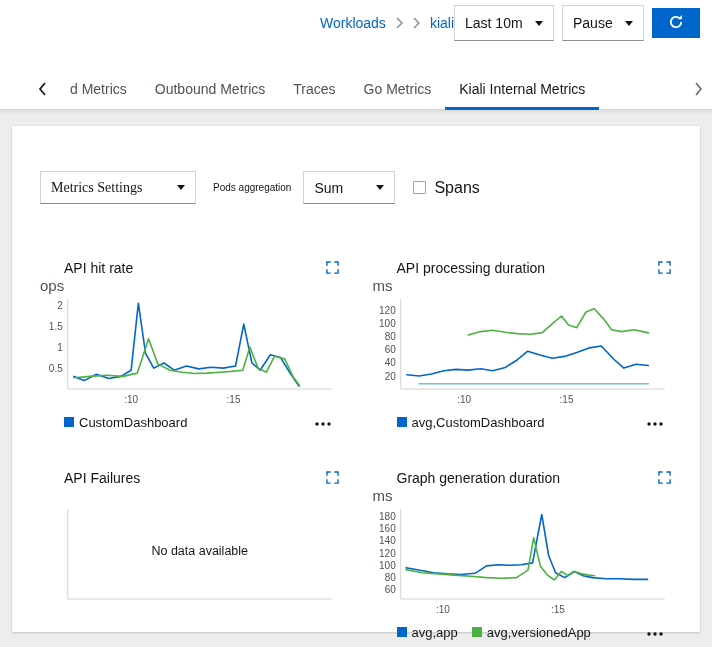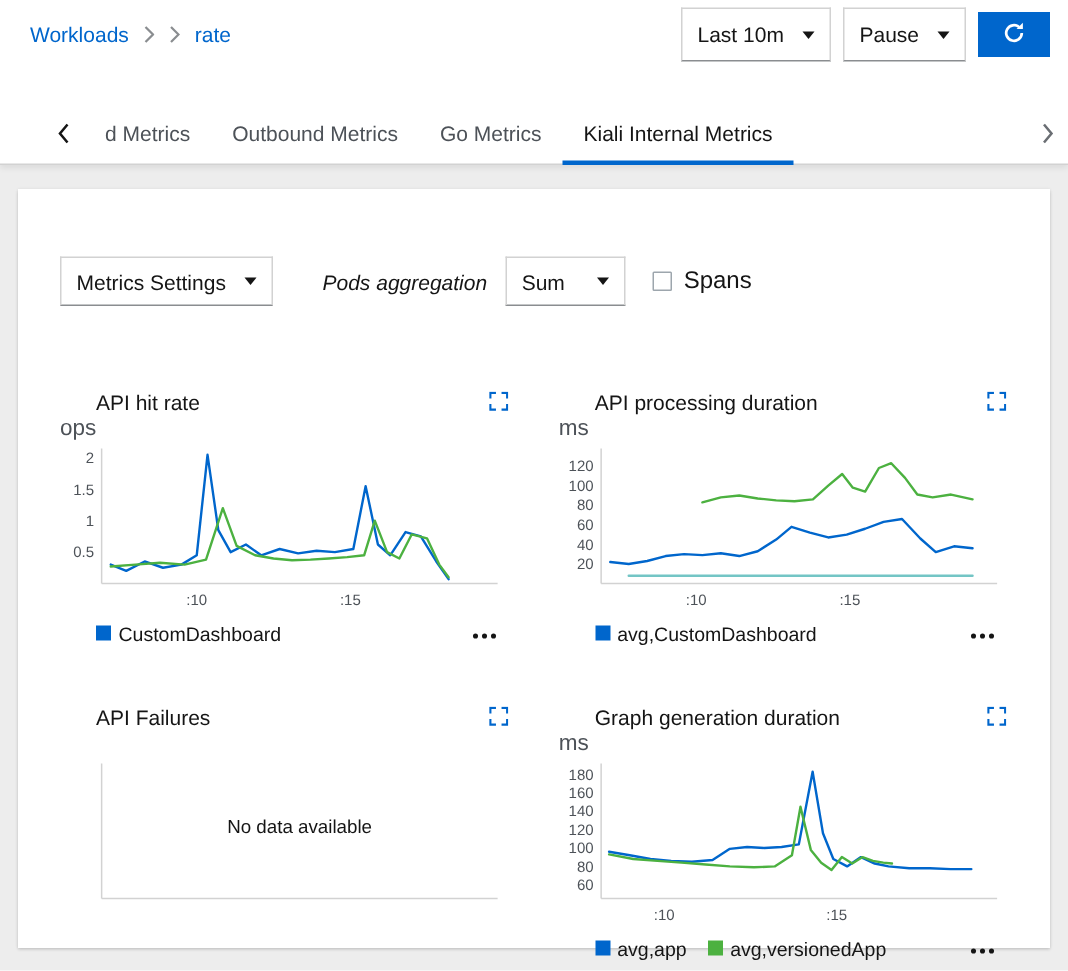--- a/index.html
+++ b/index.html
@@ -4,21 +4,21 @@
 <style>
   * { box-sizing: border-box; }
   html,body { margin:0; padding:0; }
   body {
     width:712px; height:647px; overflow:hidden;
     font-family:"Liberation Sans", "DejaVu Sans", sans-serif;
     background:#ededed; color:#151515;
   }
   
   .header { background:#fff; border-bottom:1px solid #d2d2d2; box-shadow:0 2px 4px rgba(0,0,0,.08); height:110px; }
-  .toolbar-row { display:flex; align-items:center; justify-content:space-between; height:46px; padding:0 12px 0 20px; }
+  .toolbar-row { display:flex; align-items:center; justify-content:flex-end; height:46px; padding:0 12px 0 20px; }
   .breadcrumb { display:flex; align-items:center; gap:10px; font-size:14px; }
   .crumb { color:var(--accent,#0066cc); cursor:pointer; white-space:nowrap; }
   .crumb-sep { display:flex; align-items:center; }
   .toolbar-right { display:flex; align-items:center; gap:8px; }
   .pf-select {
     height:36px; background:#fff; border:1px solid #d2d2d2; border-bottom-color:#8a8d90;
     display:flex; align-items:center; justify-content:space-between; gap:10px;
     padding:0 10px; font-size:14px; cursor:pointer;
   }
   .w-duration { width:100px; } .w-pause { width:82px; }
@@ -28,23 +28,23 @@
   .tabs-row { display:flex; align-items:flex-end; height:64px;margin-left:28px; }
   .scroll-btn { width:28px; height:40px; background:none; border:none; display:flex; align-items:center; justify-content:center; cursor:pointer; padding:0; }
   .tabs { display:flex; flex:1; overflow:hidden; height:40px; }
   .tab { padding:0 14px; display:flex; align-items:center; height:40px; font-size:14px; color:#4d5258; border-bottom:3px solid transparent; cursor:pointer; white-space:nowrap; }
   .tab.active { color:#151515; border-bottom-color:var(--accent,#0066cc); }
   
   .content { padding:16px 12px; }
   .card { background:#fff; height:506px; box-shadow:0 1px 2px rgba(3,3,3,.15), 0 0 2px rgba(3,3,3,.08); }
   .controls-row { display:flex; align-items:center; padding:45px 28px 0; }
   .pf-select.form { height:33px; }
-  .w-settings { width:142px; }
-  .w-sum { width:80px; margin-left:12px; }
-  .ctl-label { margin-left:33px; font-size:14px;font-style:italic; }
+  .w-settings { width:156px;font-family:Liberation Serif, serif; }
+  .w-sum { width:92px; margin-left:12px; }
+  .ctl-label { margin-left:17px; font-size:10px; }
   .spans-group { display:flex; align-items:center; gap:8px; margin-left:18px; }
   .checkbox { width:13px; height:13px; background:#fff; border:1px solid #9da6ad; border-radius:1px; display:inline-block; cursor:pointer; }
   
   .charts-grid { display:grid; grid-template-columns:1fr 1fr; column-gap:24px; row-gap:4px; padding:0 28px; margin-top:54px;gap:33px; }
   .chart-panel {}
   .chart-head { display:flex; justify-content:space-between; align-items:center; height:20px; }
   .chart-title { margin-left:24px; font-size:14px; color:#151515; }
   .expand-btn { background:none; border:none; padding:0 1px; cursor:pointer; height:14px; color:var(--accent,#0066cc); }
   .chart-unit { height:15px; font-size:15px; color:#4d5258; line-height:15px; }
   svg.chart-svg { display:block; width:100%; height:116px; }
@@ -66,21 +66,21 @@
       <span class="crumb-sep">
         <svg width="7" height="12" viewBox="0 0 7 12">
             <path d="M1 1l5 5-5 5" stroke="#8a8d90" stroke-width="1.5" fill="none"></path>
           </svg>
       </span>
       <span class="crumb-sep">
         <svg width="7" height="12" viewBox="0 0 7 12">
             <path d="M1 1l5 5-5 5" stroke="#8a8d90" stroke-width="1.5" fill="none"></path>
           </svg>
       </span>
-      <span class="crumb">rate</span>
+      <span class="crumb">kiali</span>
     </nav>
     <div class="toolbar-right">
       <div class="pf-select w-duration">
         <span>Last 10m</span>
         <span class="caret"></span>
       </div>
       <div class="pf-select w-pause">
         <span>Pause</span>
         <span class="caret"></span>
       </div>
@@ -98,20 +98,21 @@
     <button class="scroll-btn">
       <span>
         <svg width="9" height="14" viewBox="0 0 9 14">
             <path d="M7 1L2 7l5 6" stroke="#151515" stroke-width="1.7" fill="none"></path>
           </svg>
       </span>
     </button>
     <div class="tabs">
       <div class="tab">d Metrics</div>
       <div class="tab">Outbound Metrics</div>
+      <div class="tab">Traces</div>
       <div class="tab">Go Metrics</div>
       <div class="tab active">Kiali Internal Metrics</div>
     </div>
     <button class="scroll-btn">
       <span>
         <svg width="9" height="14" viewBox="0 0 9 14">
             <path d="M2 1l5 6-5 6" stroke="#6a6e73" stroke-width="1.7" fill="none"></path>
           </svg>
       </span>
     </button>

